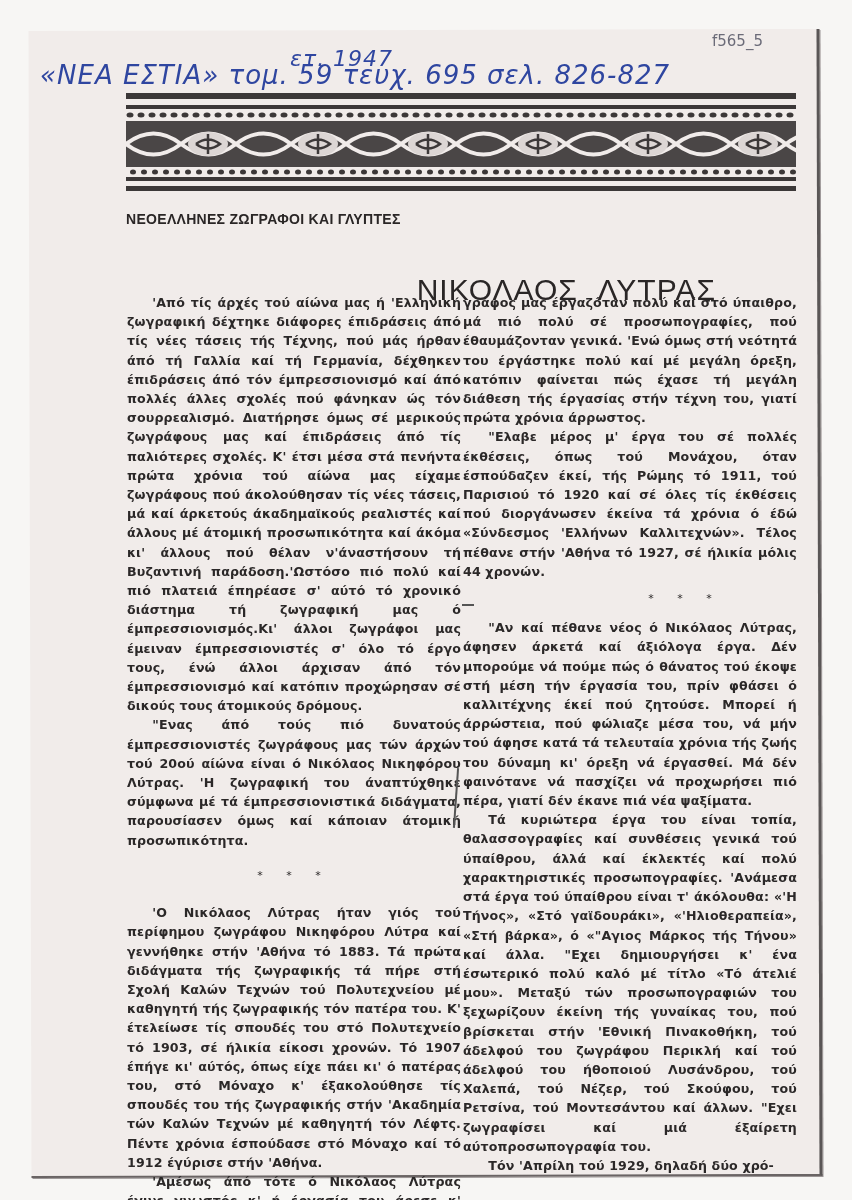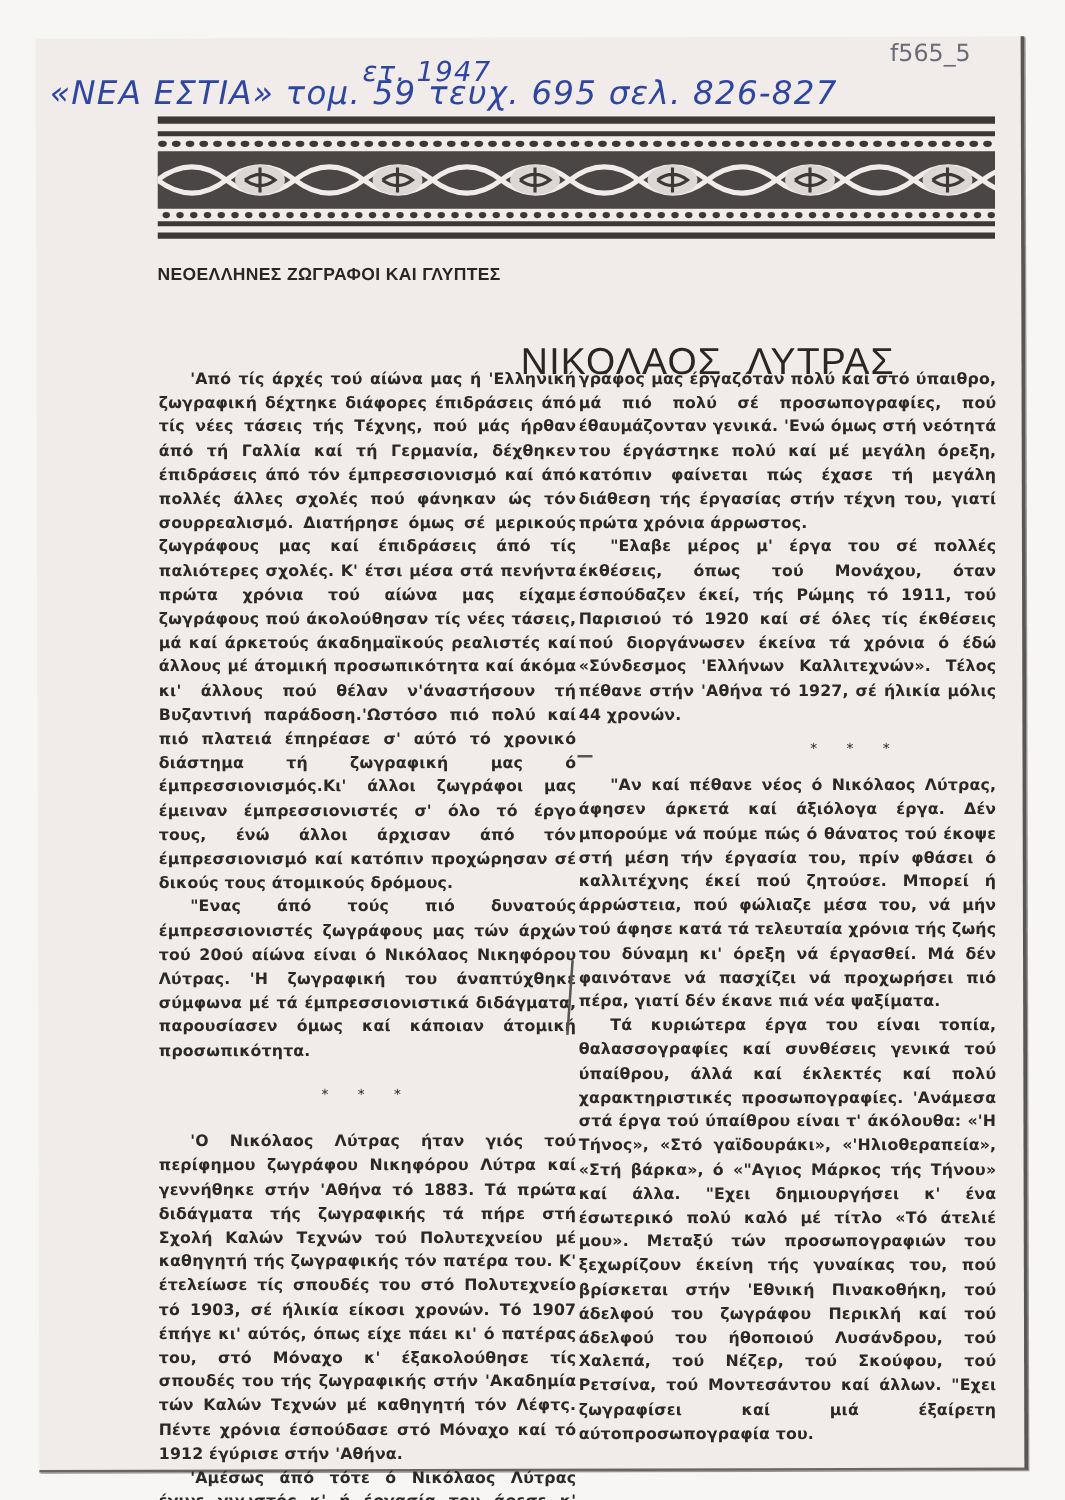--- a/index.html
+++ b/index.html
@@ -16,21 +16,21 @@
       box-shadow: 1px 1px 0 #9a9494;
       transform: rotate(-0.15deg);
     }
     .hand {
       position: absolute; color: #2f46a0;
       font-family: "DejaVu Sans", sans-serif; font-style: italic;
       letter-spacing: 1px; white-space: nowrap;
     }
     .hand-year { left: 290px; top: 46px; font-size: 22px; }
     .hand-source { left: 40px; top: 60px; font-size: 26px; }
-    .hand-code { left: 712px; top: 32px; font-size: 19px; color: #6b6b78; font-style: normal; letter-spacing: 0; }
+    .hand-code { left: 712px; top: 32px; font-size: 15px; color: #6b6b78; font-style: normal; letter-spacing: 0; }
 
     .border {
       position: absolute; left: 126px; top: 93px; width: 670px; height: 100px;
     }
     .border svg { display: block; }
 
     .series {
       position: absolute; left: 126px; top: 211px;
       font-family: "Liberation Sans", sans-serif; font-size: 14px; font-weight: bold;
       color: #2a2626; letter-spacing: 0.3px;
@@ -231,16 +231,17 @@
   <p>'Ο Νικόλαος Λύτρας ήταν γιός τού περίφημου ζωγράφου Νικηφόρου Λύτρα καί γεννήθηκε στήν 'Αθήνα τό 1883. Τά πρώτα διδάγματα τής ζωγραφικής τά πήρε στή Σχολή Καλών Τεχνών τού Πολυτεχνείου μέ καθηγητή τής ζωγραφικής τόν πατέρα του. Κ' έτελείωσε τίς σπουδές του στό Πολυτεχνείο τό 1903, σέ ήλικία είκοσι χρονών. Τό 1907 έπήγε κι' αύτός, όπως είχε πάει κι' ό πατέρας του, στό Μόναχο κ' έξακολούθησε τίς σπουδές του τής ζωγραφικής στήν 'Ακαδημία τών Καλών Τεχνών μέ καθηγητή τόν Λέφτς. Πέντε χρόνια έσπούδασε στό Μόναχο καί τό 1912 έγύρισε στήν 'Αθήνα.</p>
   <p>'Αμέσως άπό τότε ό Νικόλαος Λύτρας έγινε γνωστός κ' ή έργασία του άρεσε κ' έξετιμήθη. Κατά τά χρόνια έκείνα ό ζω-</p>
 </div>
 
 <div class="col col-right">
   <p class="cont">γράφος μας έργαζόταν πολύ καί στό ύπαιθρο, μά πιό πολύ σέ προσωπογραφίες, πού έθαυμάζονταν γενικά. 'Ενώ όμως στή νεότητά του έργάστηκε πολύ καί μέ μεγάλη όρεξη, κατόπιν φαίνεται πώς έχασε τή μεγάλη διάθεση τής έργασίας στήν τέχνη του, γιατί πρώτα χρόνια άρρωστος.</p>
   <p>"Ελαβε μέρος μ' έργα του σέ πολλές έκθέσεις, όπως τού Μονάχου, όταν έσπούδαζεν έκεί, τής Ρώμης τό 1911, τού Παρισιού τό 1920 καί σέ όλες τίς έκθέσεις πού διοργάνωσεν έκείνα τά χρόνια ό έδώ «Σύνδεσμος 'Ελλήνων Καλλιτεχνών». Τέλος πέθανε στήν 'Αθήνα τό 1927, σέ ήλικία μόλις 44 χρονών.</p>
   <div class="stars">* * *</div>
   <p>"Αν καί πέθανε νέος ό Νικόλαος Λύτρας, άφησεν άρκετά καί άξιόλογα έργα. Δέν μπορούμε νά πούμε πώς ό θάνατος τού έκοψε στή μέση τήν έργασία του, πρίν φθάσει ό καλλιτέχνης έκεί πού ζητούσε. Μπορεί ή άρρώστεια, πού φώλιαζε μέσα του, νά μήν τού άφησε κατά τά τελευταία χρόνια τής ζωής του δύναμη κι' όρεξη νά έργασθεί. Μά δέν φαινότανε νά πασχίζει νά προχωρήσει πιό πέρα, γιατί δέν έκανε πιά νέα ψαξίματα.</p>
   <p>Τά κυριώτερα έργα του είναι τοπία, θαλασσογραφίες καί συνθέσεις γενικά τού ύπαίθρου, άλλά καί έκλεκτές καί πολύ χαρακτηριστικές προσωπογραφίες. 'Ανάμεσα στά έργα τού ύπαίθρου είναι τ' άκόλουθα: «'Η Τήνος», «Στό γαϊδουράκι», «'Ηλιοθεραπεία», «Στή βάρκα», ό «"Αγιος Μάρκος τής Τήνου» καί άλλα. "Εχει δημιουργήσει κ' ένα έσωτερικό πολύ καλό μέ τίτλο «Τό άτελιέ μου». Μεταξύ τών προσωπογραφιών του ξεχωρίζουν έκείνη τής γυναίκας του, πού βρίσκεται στήν 'Εθνική Πινακοθήκη, τού άδελφού του ζωγράφου Περικλή καί τού άδελφού του ήθοποιού Λυσάνδρου, τού Χαλεπά, τού Νέζερ, τού Σκούφου, τού Ρετσίνα, τού Μοντεσάντου καί άλλων. "Εχει ζωγραφίσει καί μιά έξαίρετη αύτοπροσωπογραφία του.</p>
+  <p>Τόν 'Απρίλη τού 1929, δηλαδή δύο χρό-</p>
 </div>
 
 <div class="dash-mark"></div>
 <div class="margin-mark"></div>
 
 </body></html>

